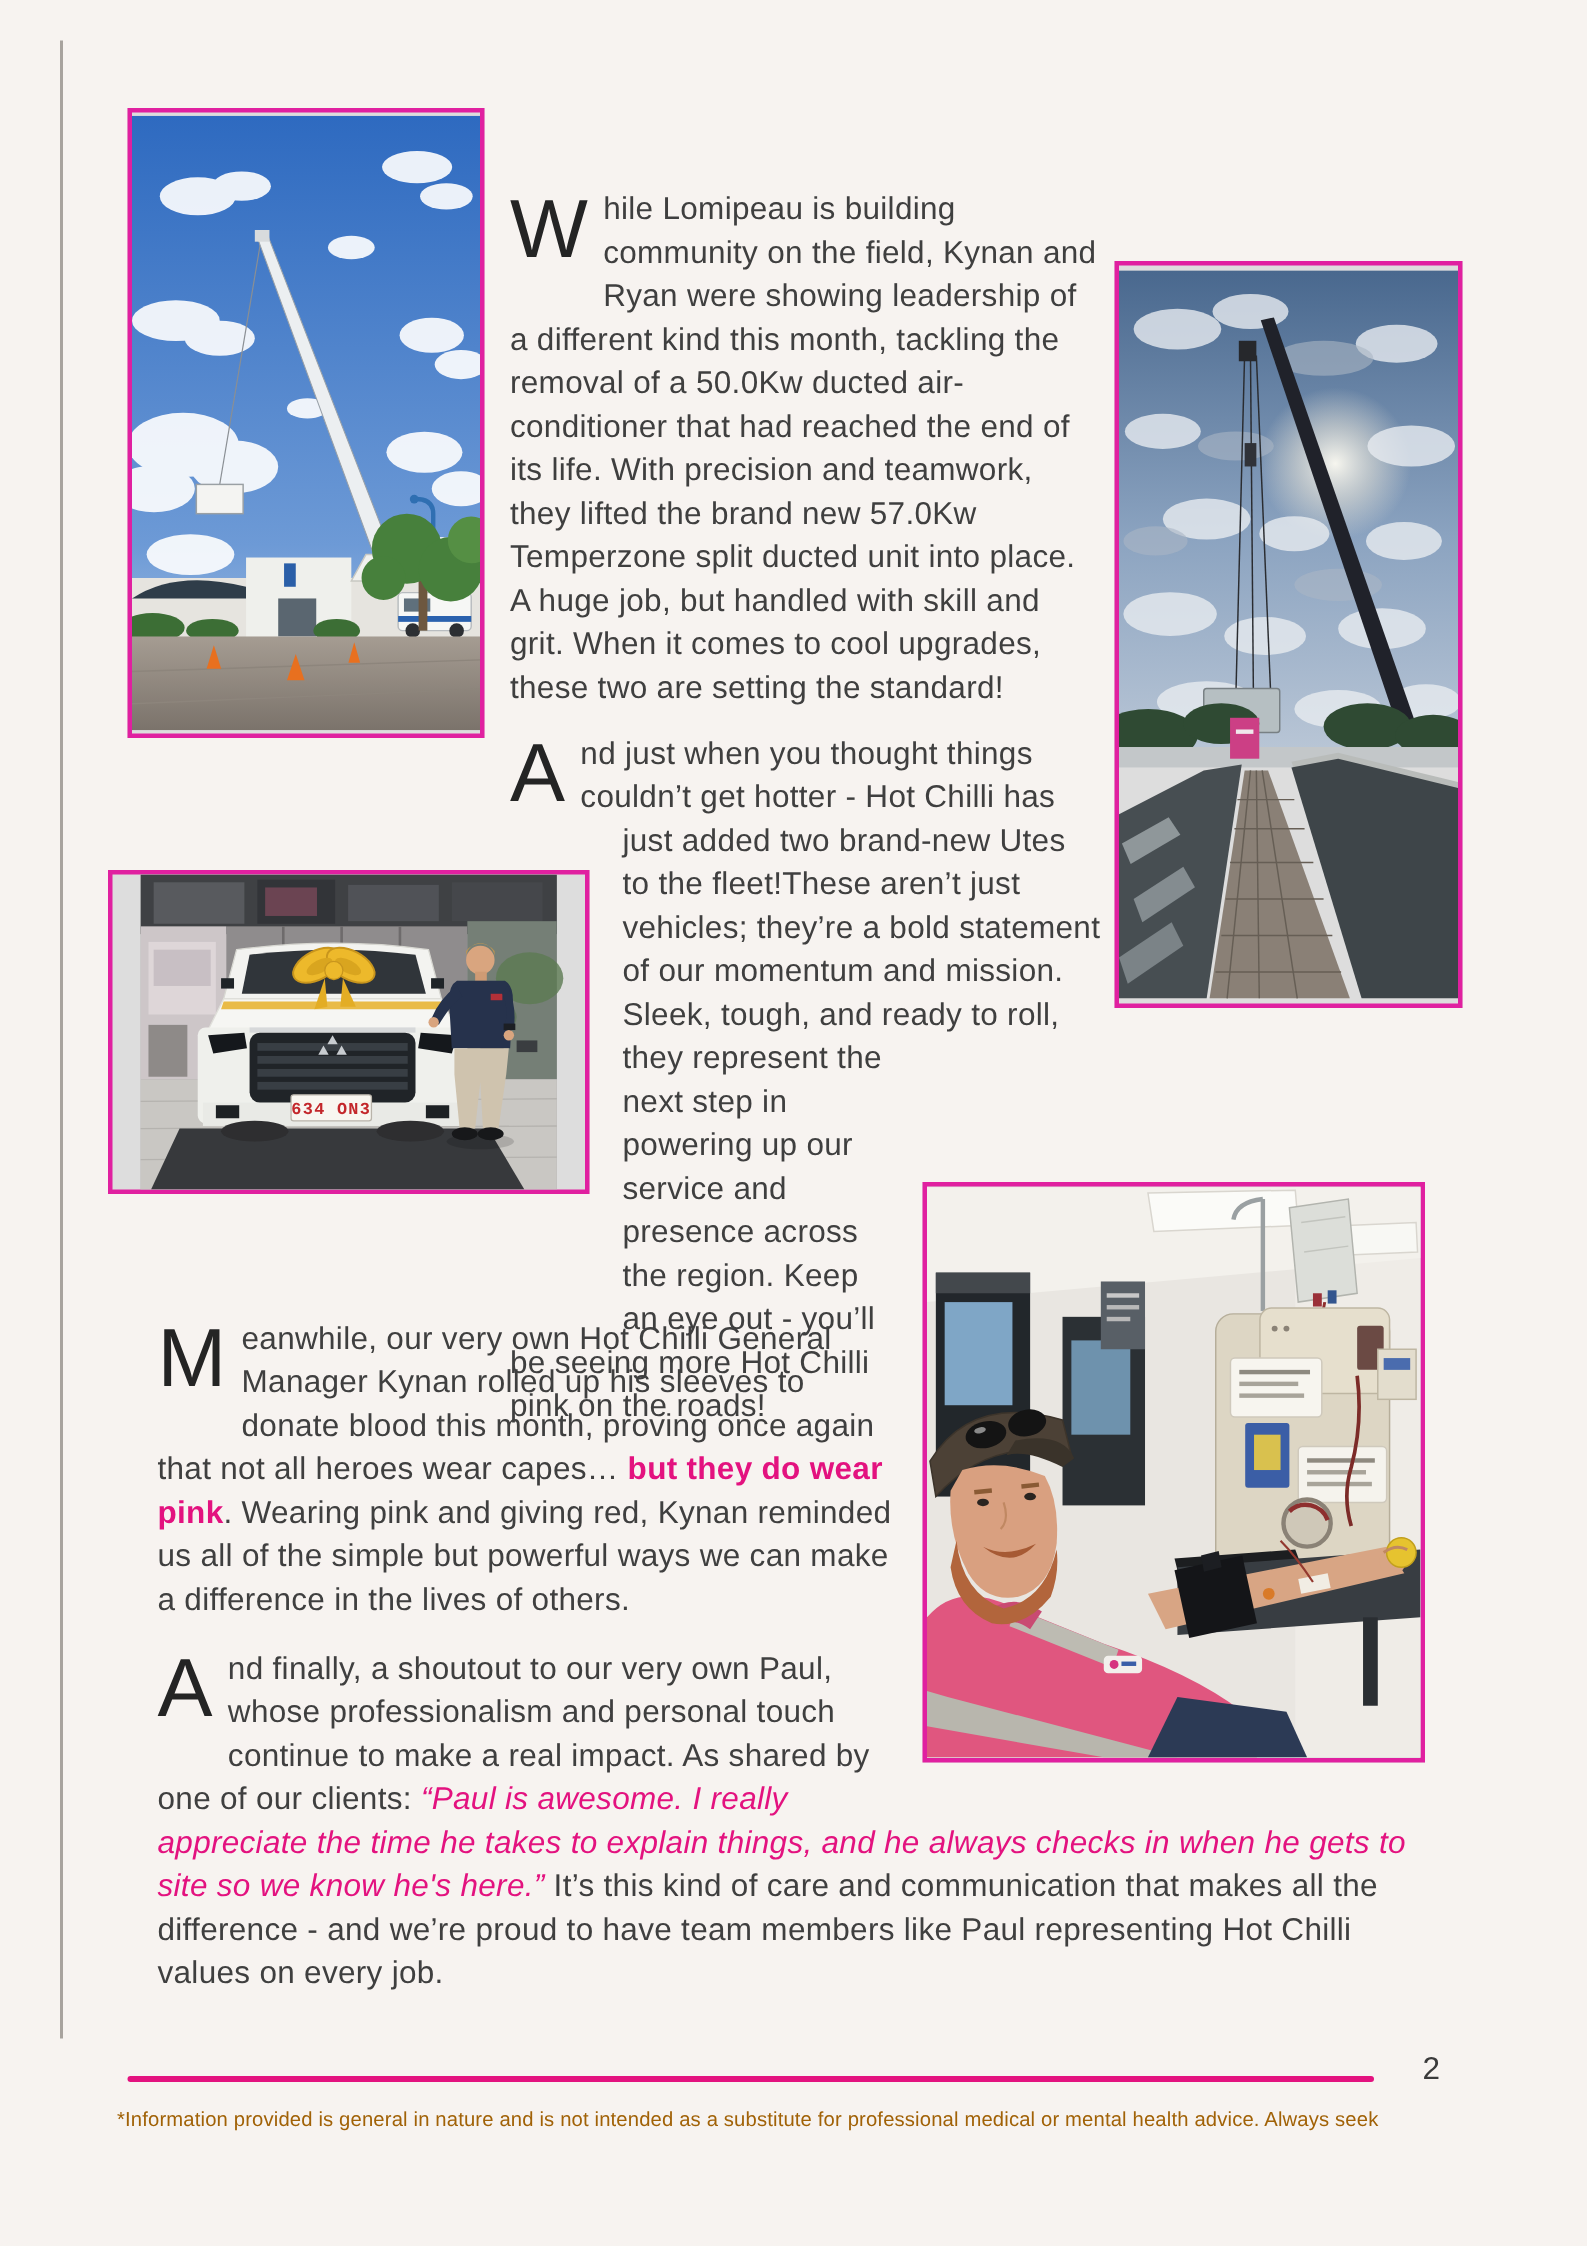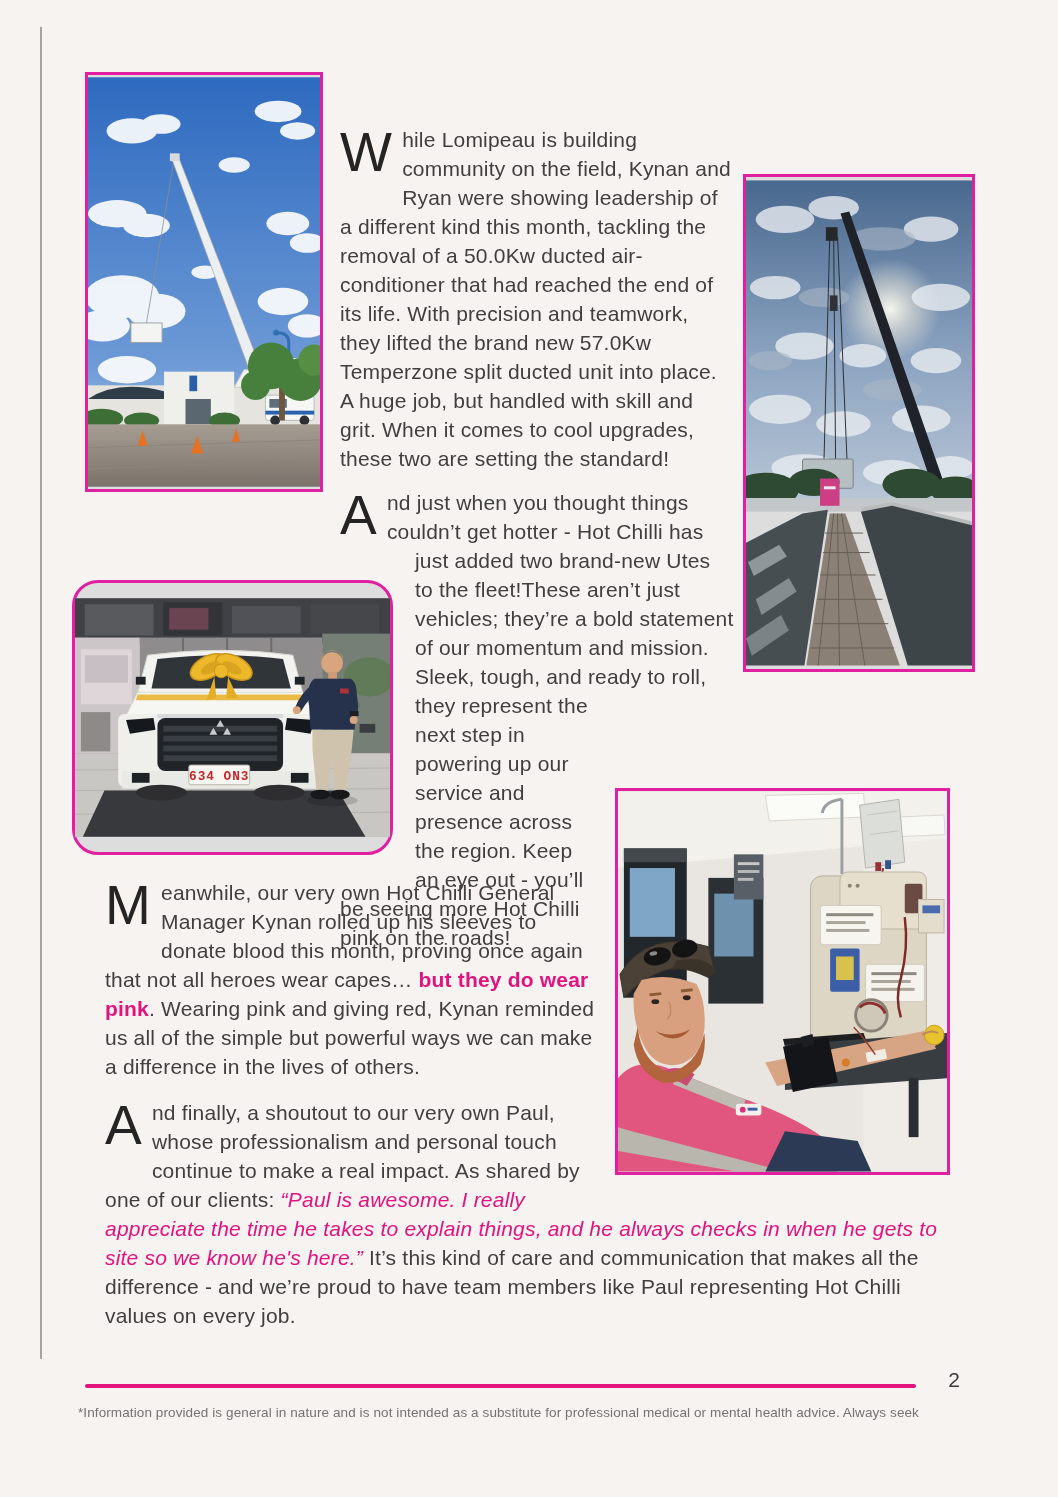--- a/index.html
+++ b/index.html
@@ -7,40 +7,40 @@
     width:1058px;height:1497px;position:relative;overflow:hidden;
     background:#f7f3f0;
     font-family:"Liberation Sans",sans-serif;
     color:#3f3f3f;
   }
   .vline{position:absolute;left:40px;top:27px;width:2px;height:1332px;background:#a8a39e;}
   .photo{position:absolute;border:3px solid #e020a0;box-sizing:border-box;background:#ddd;}
   .photo svg{display:block;width:100%;height:100%;}
   #photo1{left:85px;top:72px;width:238px;height:420px;}
   #photo2{left:743px;top:174px;width:232px;height:498px;}
-  #photo3{left:72px;top:580px;width:321px;height:275px;border-radius:26px;}
+  #photo3{left:72px;top:580px;width:321px;height:216px;}
   #photo4{left:615px;top:788px;width:335px;height:387px;}
   .para{position:absolute;font-size:21px;line-height:29px;letter-spacing:.2px;text-align:left;display:flow-root;}
   #p1{left:340px;top:125px;width:604px;}
   #p2{left:340px;top:488px;width:604px;}
   #p3{left:105px;top:878px;width:843px;}
   #p4{left:105px;top:1098px;width:845px;}
   .dropcap{float:left;font-size:55px;line-height:48px;height:57px;padding:3px 10px 0 0;color:#242424;}
   .sp{background:transparent;}
   #p1 .sp-r{float:right;width:210px;height:560px;margin-top:42px;}
   #p2 .sp-r1{float:right;width:210px;height:205px;}
   #p2 .sp-l{float:left;clear:left;width:75px;height:320px;}
   #p2 .sp-r2{float:right;clear:right;width:347px;height:300px;margin-top:57px;}
   #p3 .sp-r{float:right;width:345px;height:290px;}
   #p4 .sp-r{float:right;width:347px;height:112px;}
   .hl{color:#e3127f;font-weight:bold;}
   .quote{color:#e3127f;font-style:italic;}
   .rule{position:absolute;left:85px;top:1384px;width:831px;height:4px;background:#e3127f;border-radius:2px;}
   .pagenum{position:absolute;left:930px;top:1368px;width:30px;font-size:21px;color:#3a3a3a;text-align:right;}
-  .footer{position:absolute;left:78px;top:1405px;width:904px;font-size:13.5px;letter-spacing:.1px;color:#737373;}
+  .footer{position:absolute;left:78px;top:1405px;width:904px;font-size:13.5px;letter-spacing:.1px;color:#a16207;}
 </style>
 </head>
 <body>
 
 <div class="vline"></div>
 
 <div class="photo" id="photo1">
   <svg viewBox="0 0 238 420">
     <defs>
       <linearGradient id="sky1" x1="0" y1="0" x2="0" y2="1">

